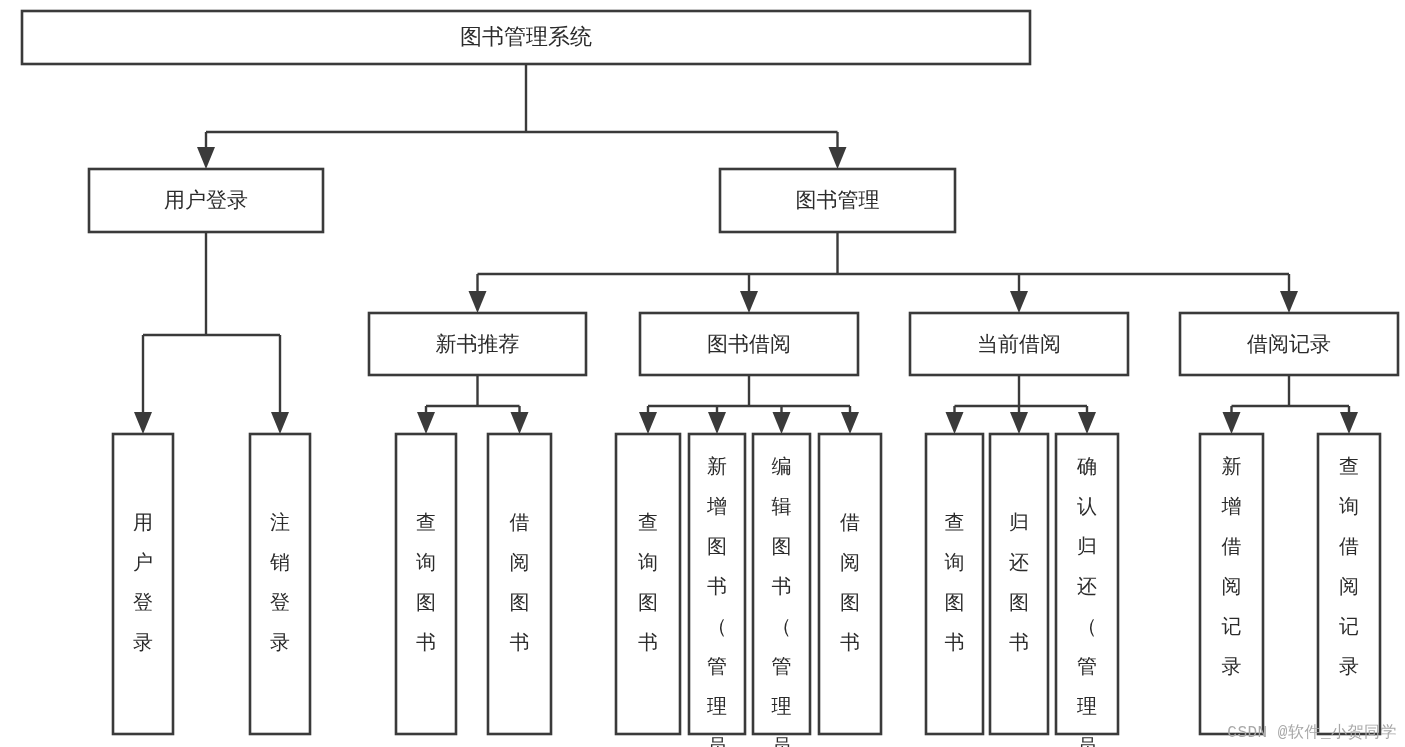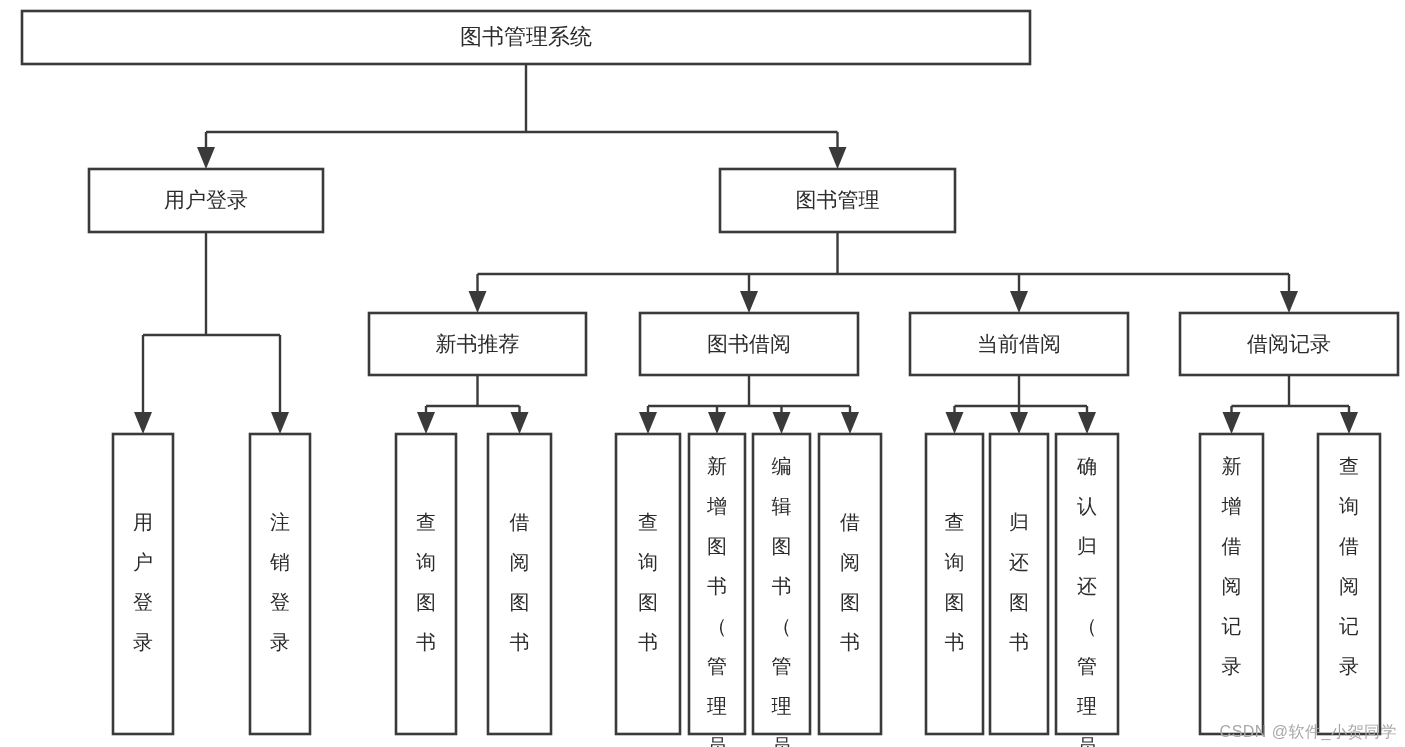--- a/index.html
+++ b/index.html
@@ -52,21 +52,21 @@
   .label-v {
     font-size: 20px;
     text-anchor: middle;
   }
   .watermark {
     position: absolute;
     right: 8px;
     bottom: 4px;
     font-size: 16px;
     color: #a8a8a8;
-    font-family: Liberation Sans, sans-serif;
+    font-family: Liberation Mono, monospace;
     white-space: nowrap;
     letter-spacing: 0.5px;
   }
 </style>
 </head>
 <body>
 
 <div id="diagram-root">
   <svg id="diagram-svg" width="1405" height="747" viewBox="0 0 1405 747" xmlns="http://www.w3.org/2000/svg">
     <g id="connectors-layer">

